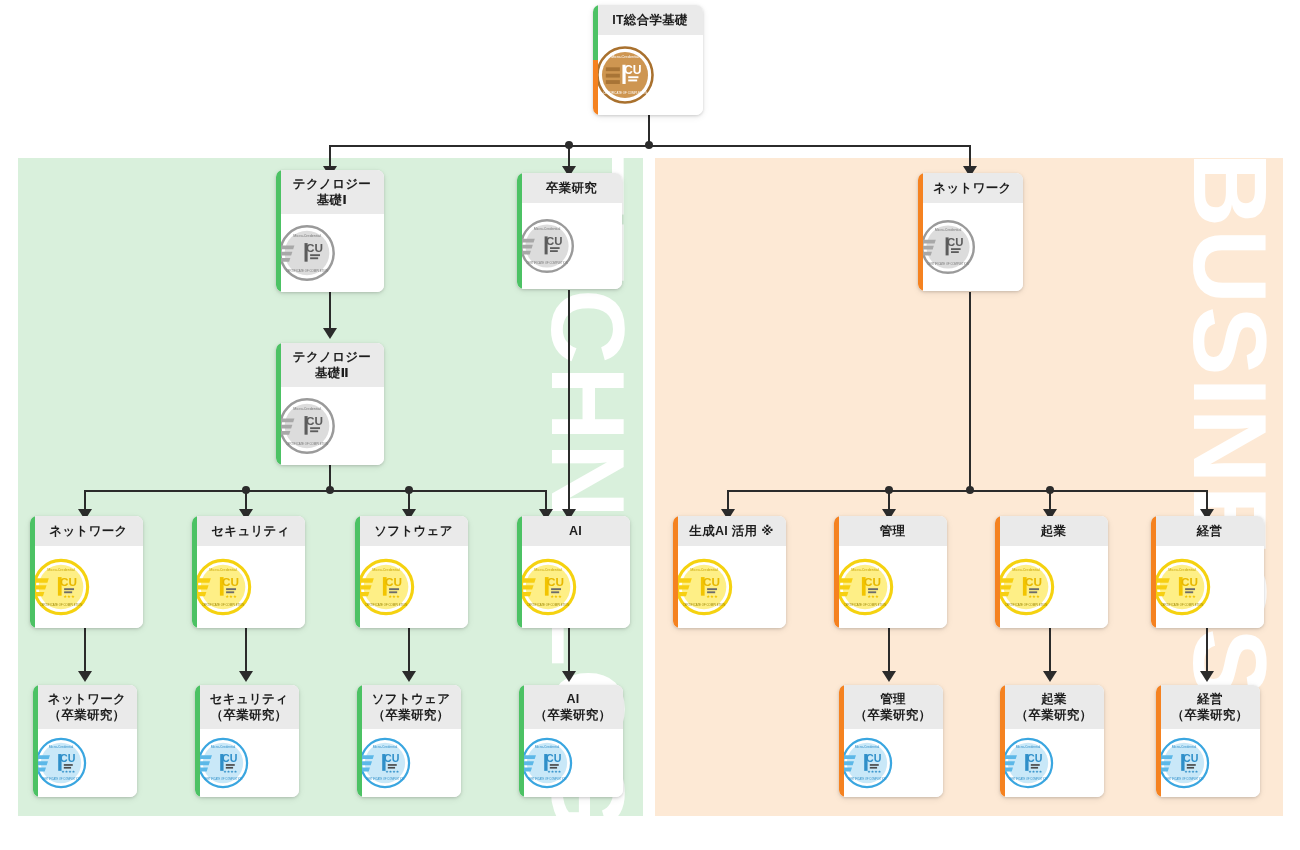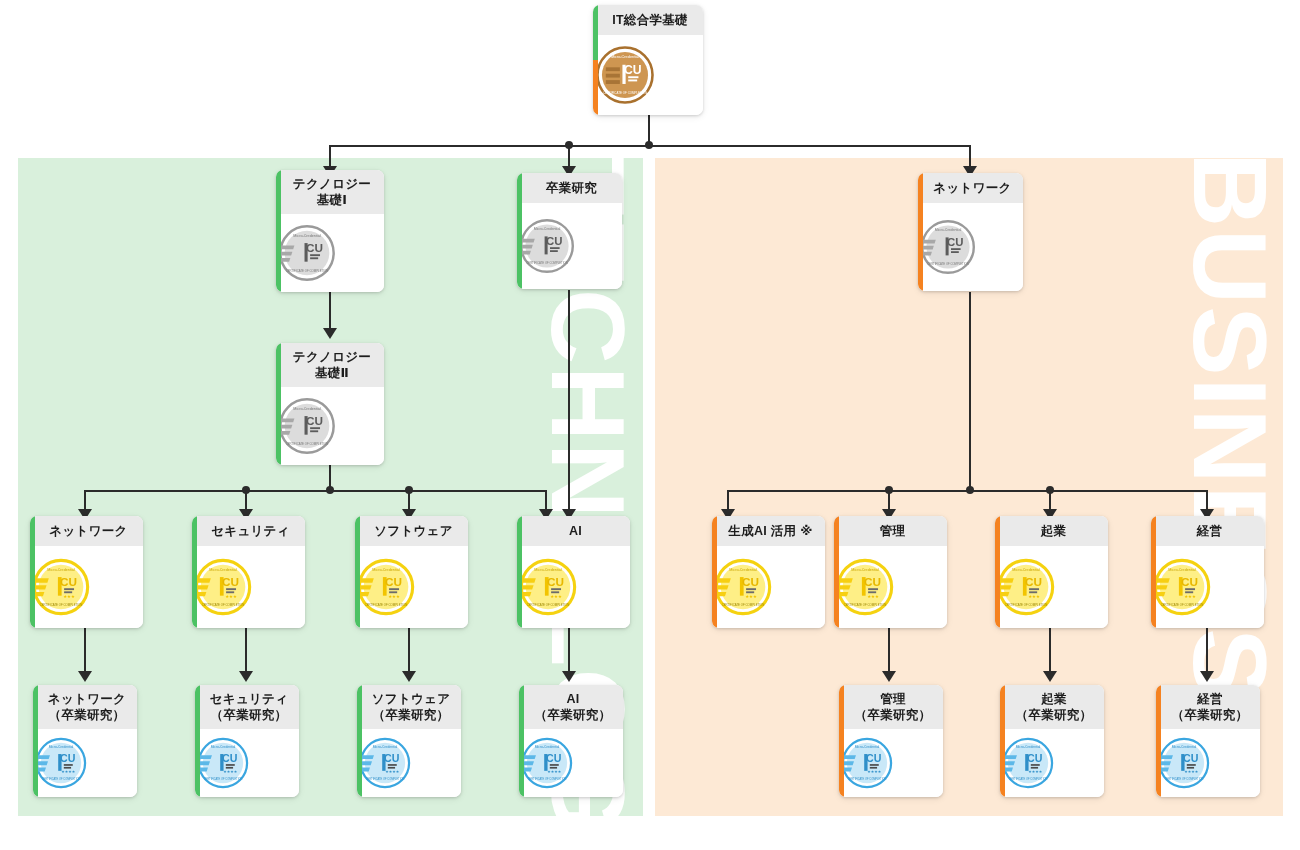--- a/index.html
+++ b/index.html
@@ -381,21 +381,21 @@
         <text x="62" y="48" font-size="19" font-weight="bold" fill="#e8b800" text-anchor="middle" font-family="'Liberation Sans',sans-serif">CU</text>
         <rect x="55" y="52" width="16" height="3" fill="#6b6b6b"></rect>
           <rect x="55" y="57" width="13" height="3" fill="#6b6b6b"></rect>
         <text x="50" y="24" font-size="6" fill="#c9a400" text-anchor="middle" font-family="'Liberation Sans',sans-serif">Micro-Credential</text>
         <text x="63" y="67" font-size="7" fill="#f2c400" text-anchor="middle" font-family="'Liberation Sans',sans-serif">★★★</text>
         <text x="50" y="80" font-size="4.6" fill="#9a8400" text-anchor="middle" font-family="'Liberation Sans',sans-serif">CERTIFICATE OF COMPLETION</text>
       </svg>
     </div>
   </div>
 
-  <div class="card sz-spec" style="left:712px;top:516px;">
+  <div class="card sz-spec" style="left:673px;top:516px;">
     <div class="accent" style="background:#f58220"></div>
     <div class="card-title">生成AI 活用 ※</div>
     <div class="card-body">
       <svg class="badge" width="62" height="62" viewBox="0 0 100 100">
         <circle cx="50" cy="50" r="43" fill="none" stroke="#f5d210" stroke-width="5"></circle>
         <circle cx="50" cy="50" r="36" fill="#fde95e" opacity=".75"></circle>
         <g fill="#f7cf12">
             <rect x="18" y="36" width="24" height="7" transform="skewX(-18)"></rect>
             <rect x="18" y="47" width="24" height="7" transform="skewX(-18)"></rect>
             <rect x="18" y="58" width="24" height="7" transform="skewX(-18)"></rect>

